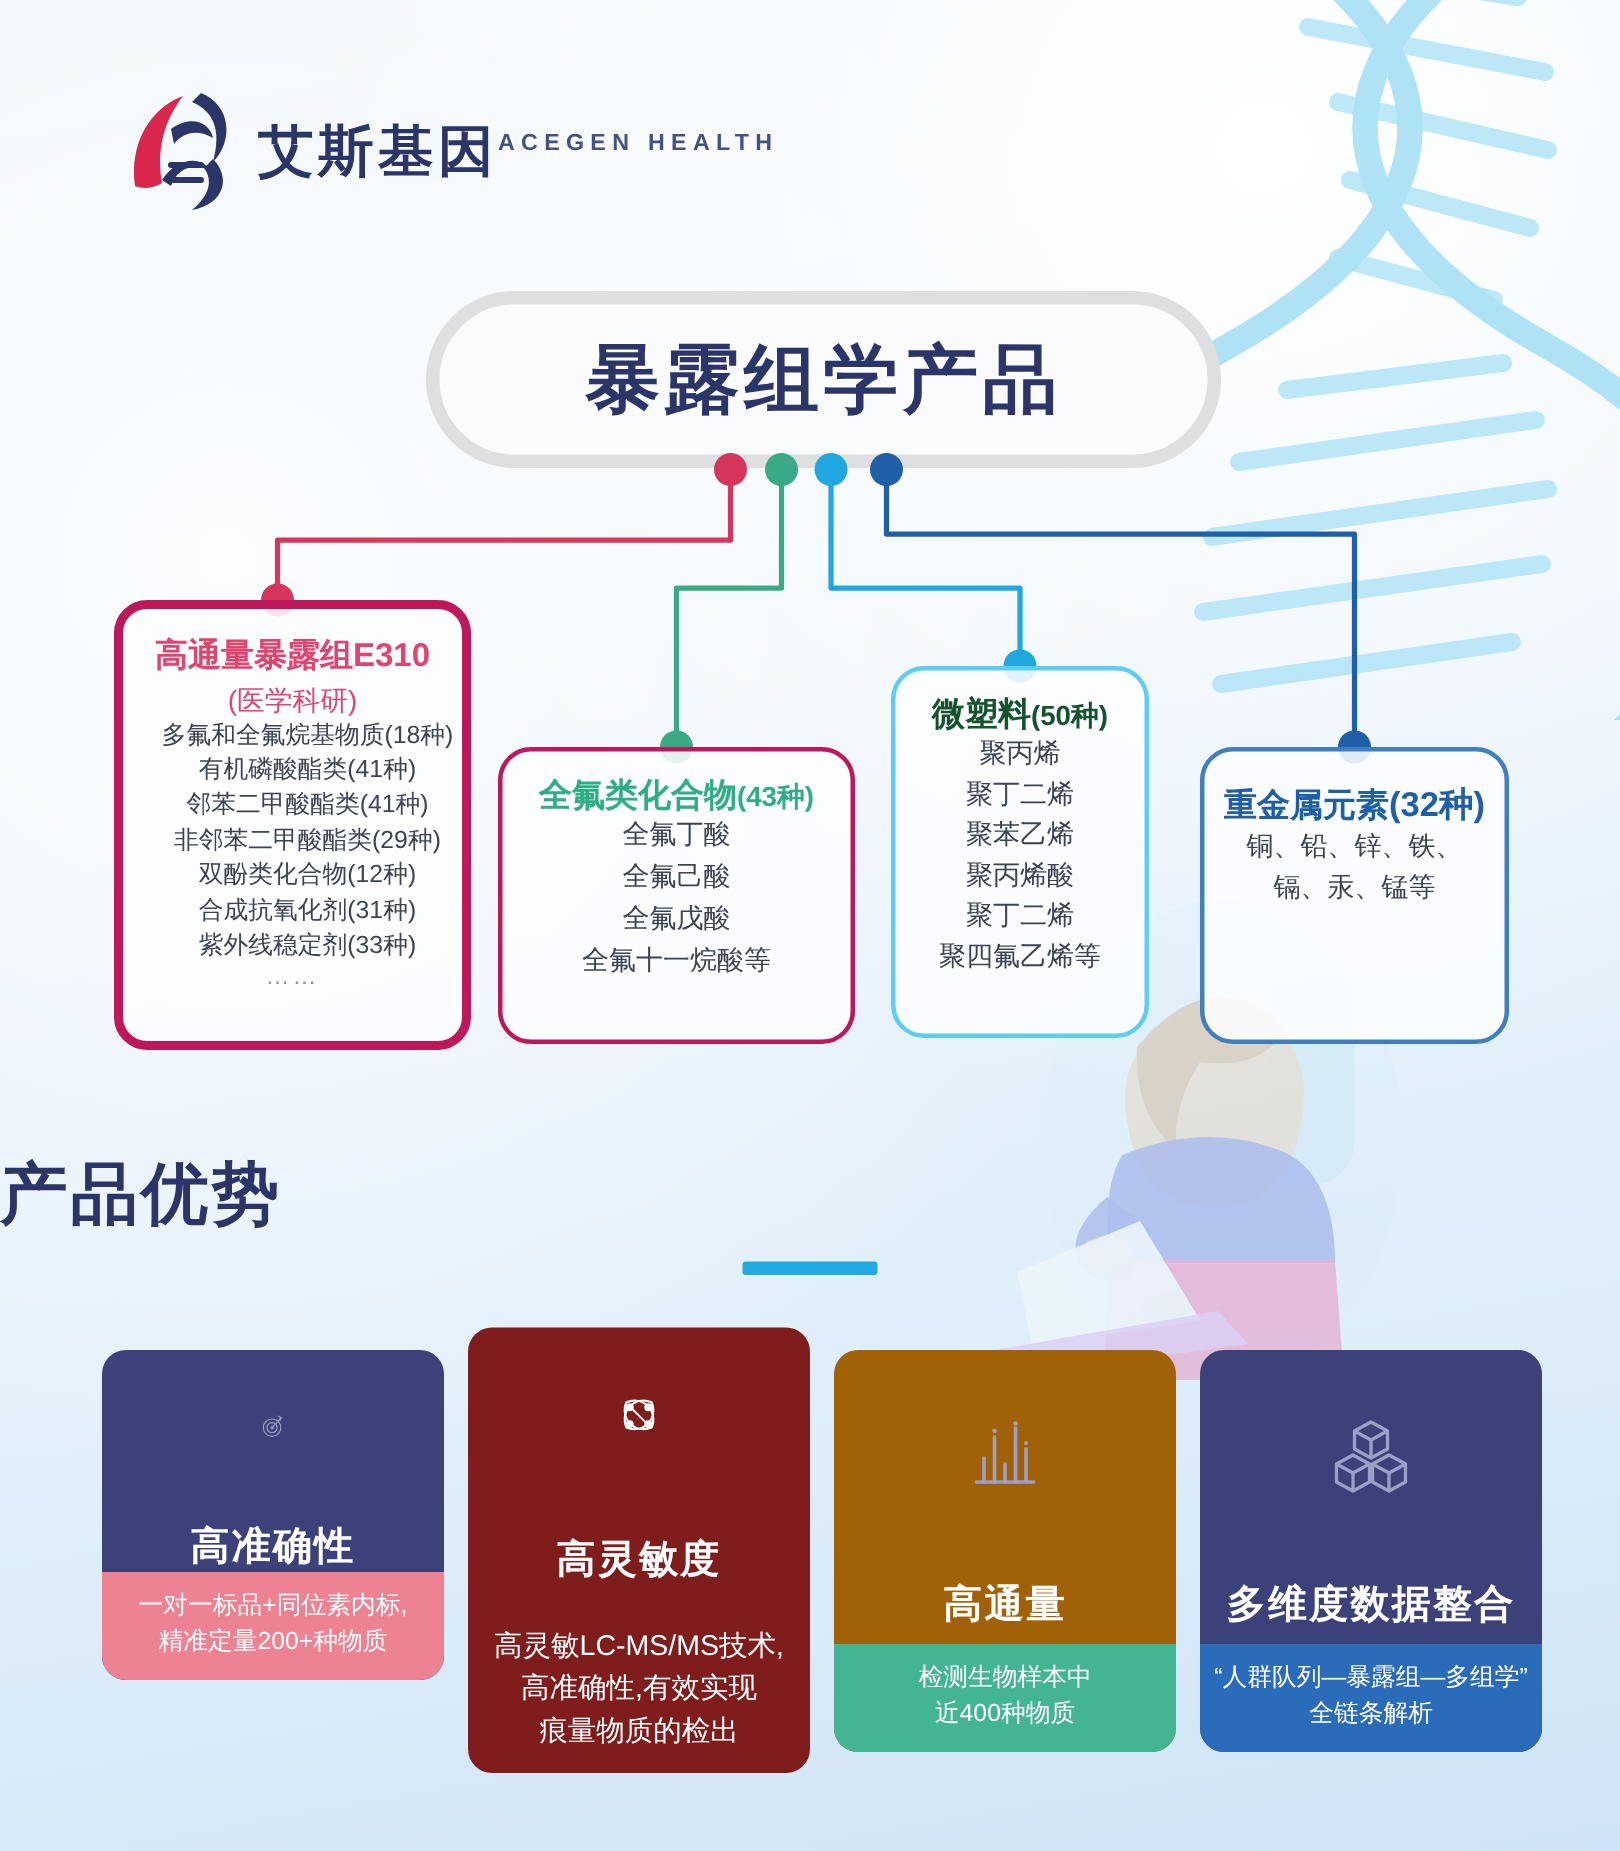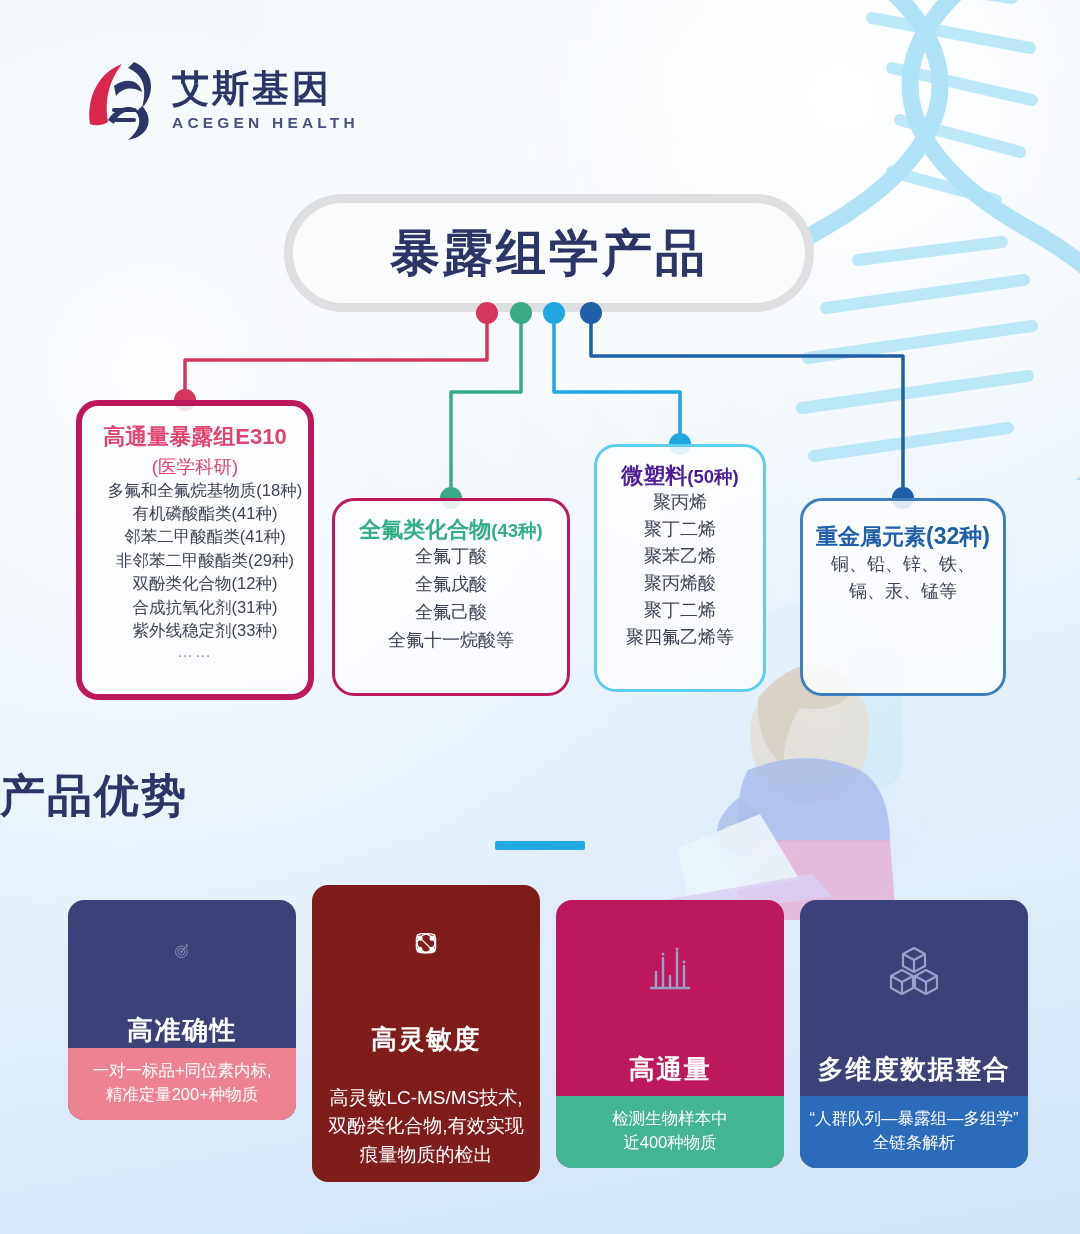--- a/index.html
+++ b/index.html
@@ -17,21 +17,21 @@
       radial-gradient(circle at 78% 8%, #ffffff 0%, rgba(255,255,255,0) 46%),
       radial-gradient(circle at 14% 30%, #fbfdff 0%, rgba(251,253,255,0) 52%),
       linear-gradient(170deg,#eef6fc 0%,#e9f3fb 38%,#dfeefa 72%,#cfe4f6 100%);
   }
   .helix{position:absolute;top:-40px;right:-30px;width:330px;height:520px;opacity:.95;}
   .person{position:absolute;left:640px;top:580px;width:330px;height:340px;opacity:.55;}
 
   
   .logo{position:absolute;left:84px;top:60px;display:flex;align-items:center;gap:14px;}
   .logo-mark{width:74px;height:82px;flex:none;}
-  .logo-text{display:flex;flex-direction:column;justify-content:center;}
+  .logo-text{display:flex;flex-direction:row;justify-content:center;}
   .logo-cn{font-size:37px;font-weight:bold;color:#2b3568;letter-spacing:3px;line-height:1.05;}
   .logo-en{font-size:15.5px;font-weight:bold;color:#47507e;letter-spacing:4.2px;margin-top:5px;}
 
   
   .title-pill{
     position:absolute;left:284px;top:194px;width:530px;height:118px;
     background:#fafbfc;border:9px solid #dedfe1;border-radius:60px;
     box-sizing:border-box;display:flex;align-items:center;justify-content:center;
   }
   .title-pill span{font-size:50px;font-weight:bold;color:#2b3568;letter-spacing:3px;}
@@ -51,21 +51,21 @@
   #card-e310 .sub{color:#e0446f;font-size:18.5px;margin-top:5px;}
   #card-e310 .item{font-size:16.5px;padding-left:20px;}
   #card-e310 .dots{color:#8d93a3;font-size:16px;letter-spacing:2px;line-height:1.2;}
 
   #card-pfas{left:332px;top:498px;width:238px;height:198px;border:3px solid #be185d;}
   #card-pfas .head{color:#2fae86;font-size:22px;margin-top:16px;}
   #card-pfas .head .n{font-size:18.5px;}
   #card-pfas .item{font-size:18px;line-height:1.55;}
 
   #card-micro{left:594px;top:444px;width:172px;height:248px;border:3px solid #5fcdf2;}
-  #card-micro .head{color:#4c1d95;font-size:22px;margin-top:16px;}
+  #card-micro .head{color:#14532d;font-size:22px;margin-top:16px;}
   #card-micro .head .n{font-size:18.5px;}
   #card-micro .item{font-size:18px;line-height:1.5;}
 
   #card-metal{left:800px;top:498px;width:206px;height:198px;border:3px solid #3f7fc0;}
   #card-metal .head{color:#1f5fa8;font-size:22px;margin-top:22px;}
   #card-metal .head .n{font-size:23px;}
   #card-metal .item{font-size:18px;line-height:1.5;}
 
   
   .sect{position:absolute;left:0;top:766px;width:1080px;text-align:left;}
@@ -81,21 +81,21 @@
              font-size:16.5px;color:#ffffff;line-height:1.45;padding:11px 8px 13px;}
 
   #adv-0{left:68px;top:900px;width:228px;height:220px;background:#3c4279;}
   #adv-0 .name{margin-top:54px;}
   #adv-0 .foot{background:#ed8292;margin-top:auto;}
 
   #adv-1{left:312px;top:885px;width:228px;height:297px;background:#7f1d1d;}
   #adv-1 .name{margin-top:62px;}
   #adv-1 .foot{background:transparent;margin-top:16px;font-size:19px;line-height:1.5;font-weight:500;}
 
-  #adv-2{left:556px;top:900px;width:228px;height:268px;background:#be185d;}
+  #adv-2{left:556px;top:900px;width:228px;height:268px;background:#a16207;}
   #adv-2 .name{margin-top:54px;}
   #adv-2 .foot{background:#44b593;margin-top:auto;}
 
   #adv-3{left:800px;top:900px;width:228px;height:268px;background:#3c4279;}
   #adv-3 .name{margin-top:54px;}
   #adv-3 .foot{background:#2a6cba;margin-top:auto;}
 </style>
 </head>
 <body>
 
@@ -186,22 +186,22 @@
     <div class="item">非邻苯二甲酸酯类(29种)</div>
     <div class="item">双酚类化合物(12种)</div>
     <div class="item">合成抗氧化剂(31种)</div>
     <div class="item">紫外线稳定剂(33种)</div>
     <div class="dots">……</div>
   </div>
 
   <div class="pcard" id="card-pfas">
     <div class="head"><span>全氟类化合物</span><span class="n">(43种)</span></div>
     <div class="item">全氟丁酸</div>
+    <div class="item">全氟己酸</div>
     <div class="item">全氟戊酸</div>
-    <div class="item">全氟己酸</div>
     <div class="item">全氟十一烷酸等</div>
   </div>
 
   <div class="pcard" id="card-micro">
     <div class="head"><span>微塑料</span><span class="n">(50种)</span></div>
     <div class="item">聚丙烯</div>
     <div class="item">聚丁二烯</div>
     <div class="item">聚苯乙烯</div>
     <div class="item">聚丙烯酸</div>
     <div class="item">聚丁二烯</div>
@@ -244,21 +244,21 @@
         <circle cx="18" cy="20" r="3.4" fill="#ffffff"></circle>
         <circle cx="40" cy="20" r="3.4" fill="#ffffff"></circle>
         <circle cx="18" cy="40" r="3.4" fill="#ffffff"></circle>
         <circle cx="40" cy="40" r="3.4" fill="#ffffff"></circle>
         <path d="M21 22 L37 38" stroke-width="2.2"></path>
       </g>
     </svg>
     <div class="name">高灵敏度</div>
     <div class="foot">
       <div>高灵敏LC-MS/MS技术,</div>
-      <div>双酚类化合物,有效实现</div>
+      <div>高准确性,有效实现</div>
       <div>痕量物质的检出</div>
     </div>
   </div>
 
   <div class="adv" id="adv-2">
     <svg class="ico" width="58" height="56" viewBox="0 0 58 56">
       <g stroke="#9aa0c8" stroke-width="2.4" stroke-linecap="round">
         <line x1="10" y1="46" x2="48" y2="46"></line>
         <line x1="15" y1="46" x2="15" y2="30"></line>
         <line x1="22" y1="46" x2="22" y2="16"></line>

